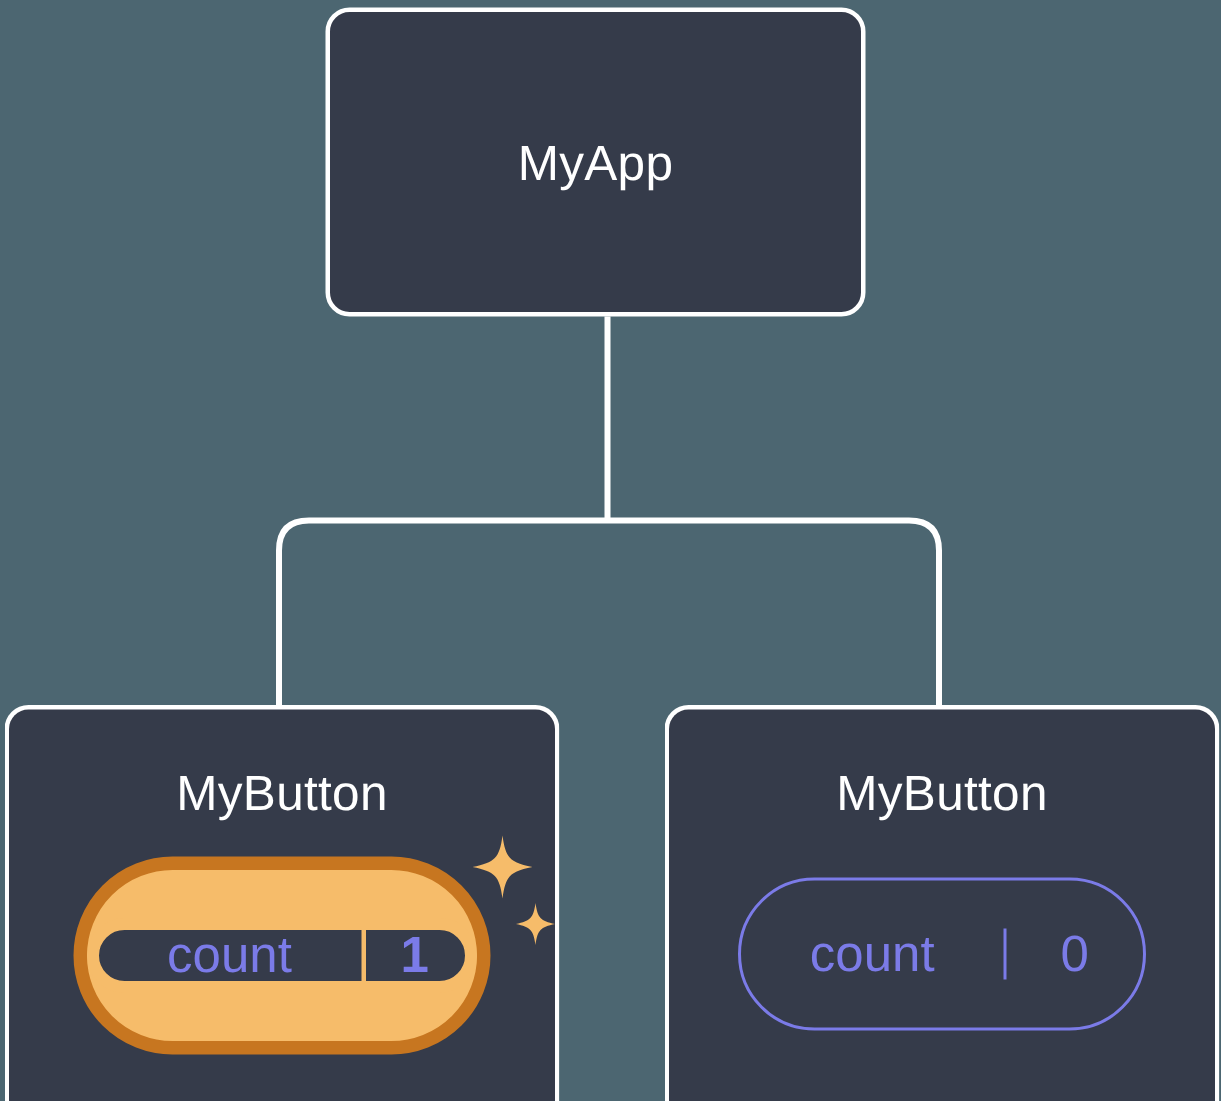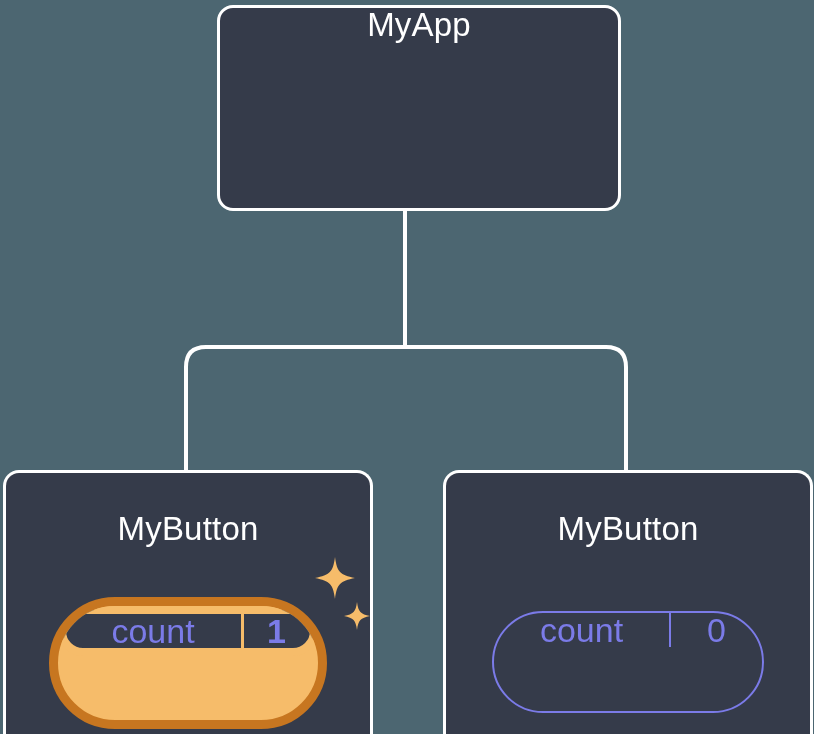--- a/index.html
+++ b/index.html
@@ -53,23 +53,23 @@
     font-weight: 400;
     letter-spacing: 0.2px;
     line-height: 1;
     white-space: nowrap;
   }
 
   
   #node-root {
     left: 217px;
     top: 5px;
-    width: 404px;
+    width: 360px;
     height: 206px;
-    justify-content: flex-start;
+    justify-content: center;
   }
 
   
   #node-child-0 {
     left: 3px;
     top: 470px;
     width: 370px;
     height: 264px;
     border-bottom-left-radius: 0;
     border-bottom-right-radius: 0;
@@ -91,25 +91,24 @@
   }
 
   
   .badge-wrap {
     position: relative;
     display: inline-block;
   }
   .state-badge {
     box-sizing: border-box;
     display: flex;
-    align-items: flex-start;
+    align-items: center;
     border-radius: 999px;
     overflow: hidden;
     position: relative;
-    margin-top: 26px;
   }
   .badge-cell {
     display: flex;
     align-items: center;
     justify-content: center;
     line-height: 1;
     white-space: nowrap;
   }
   .badge-key {
     font-size: 34px;

